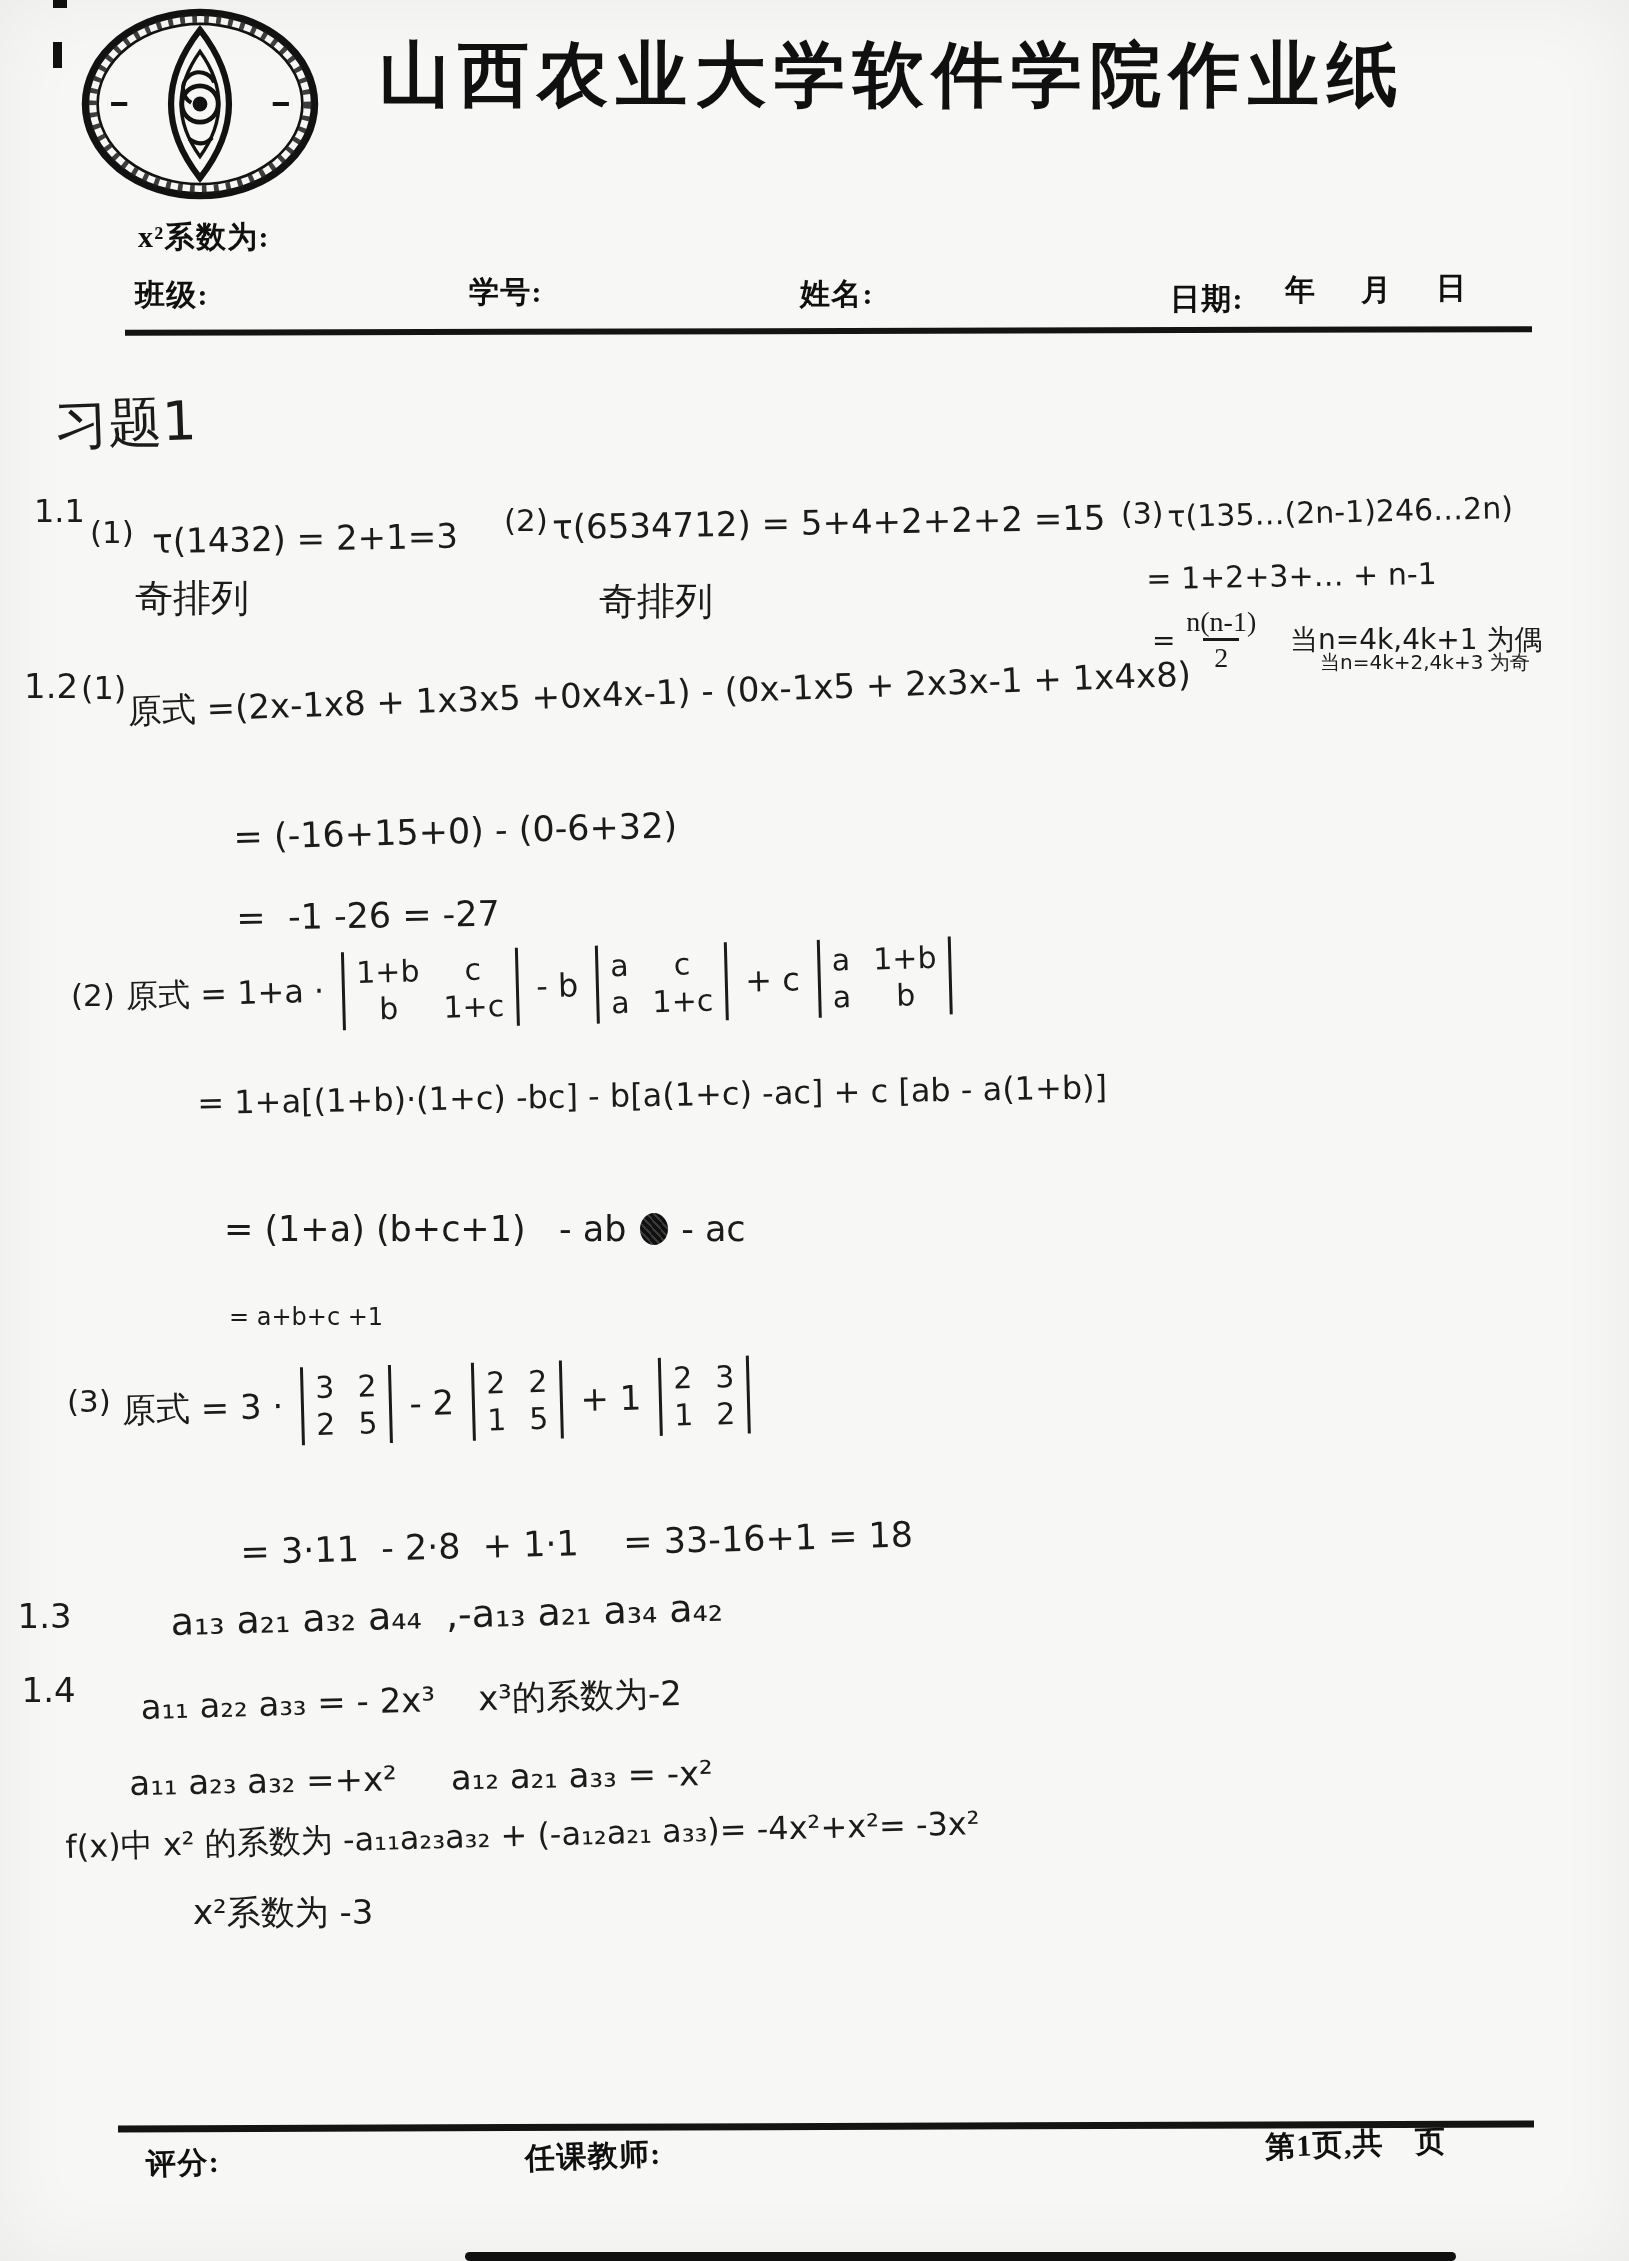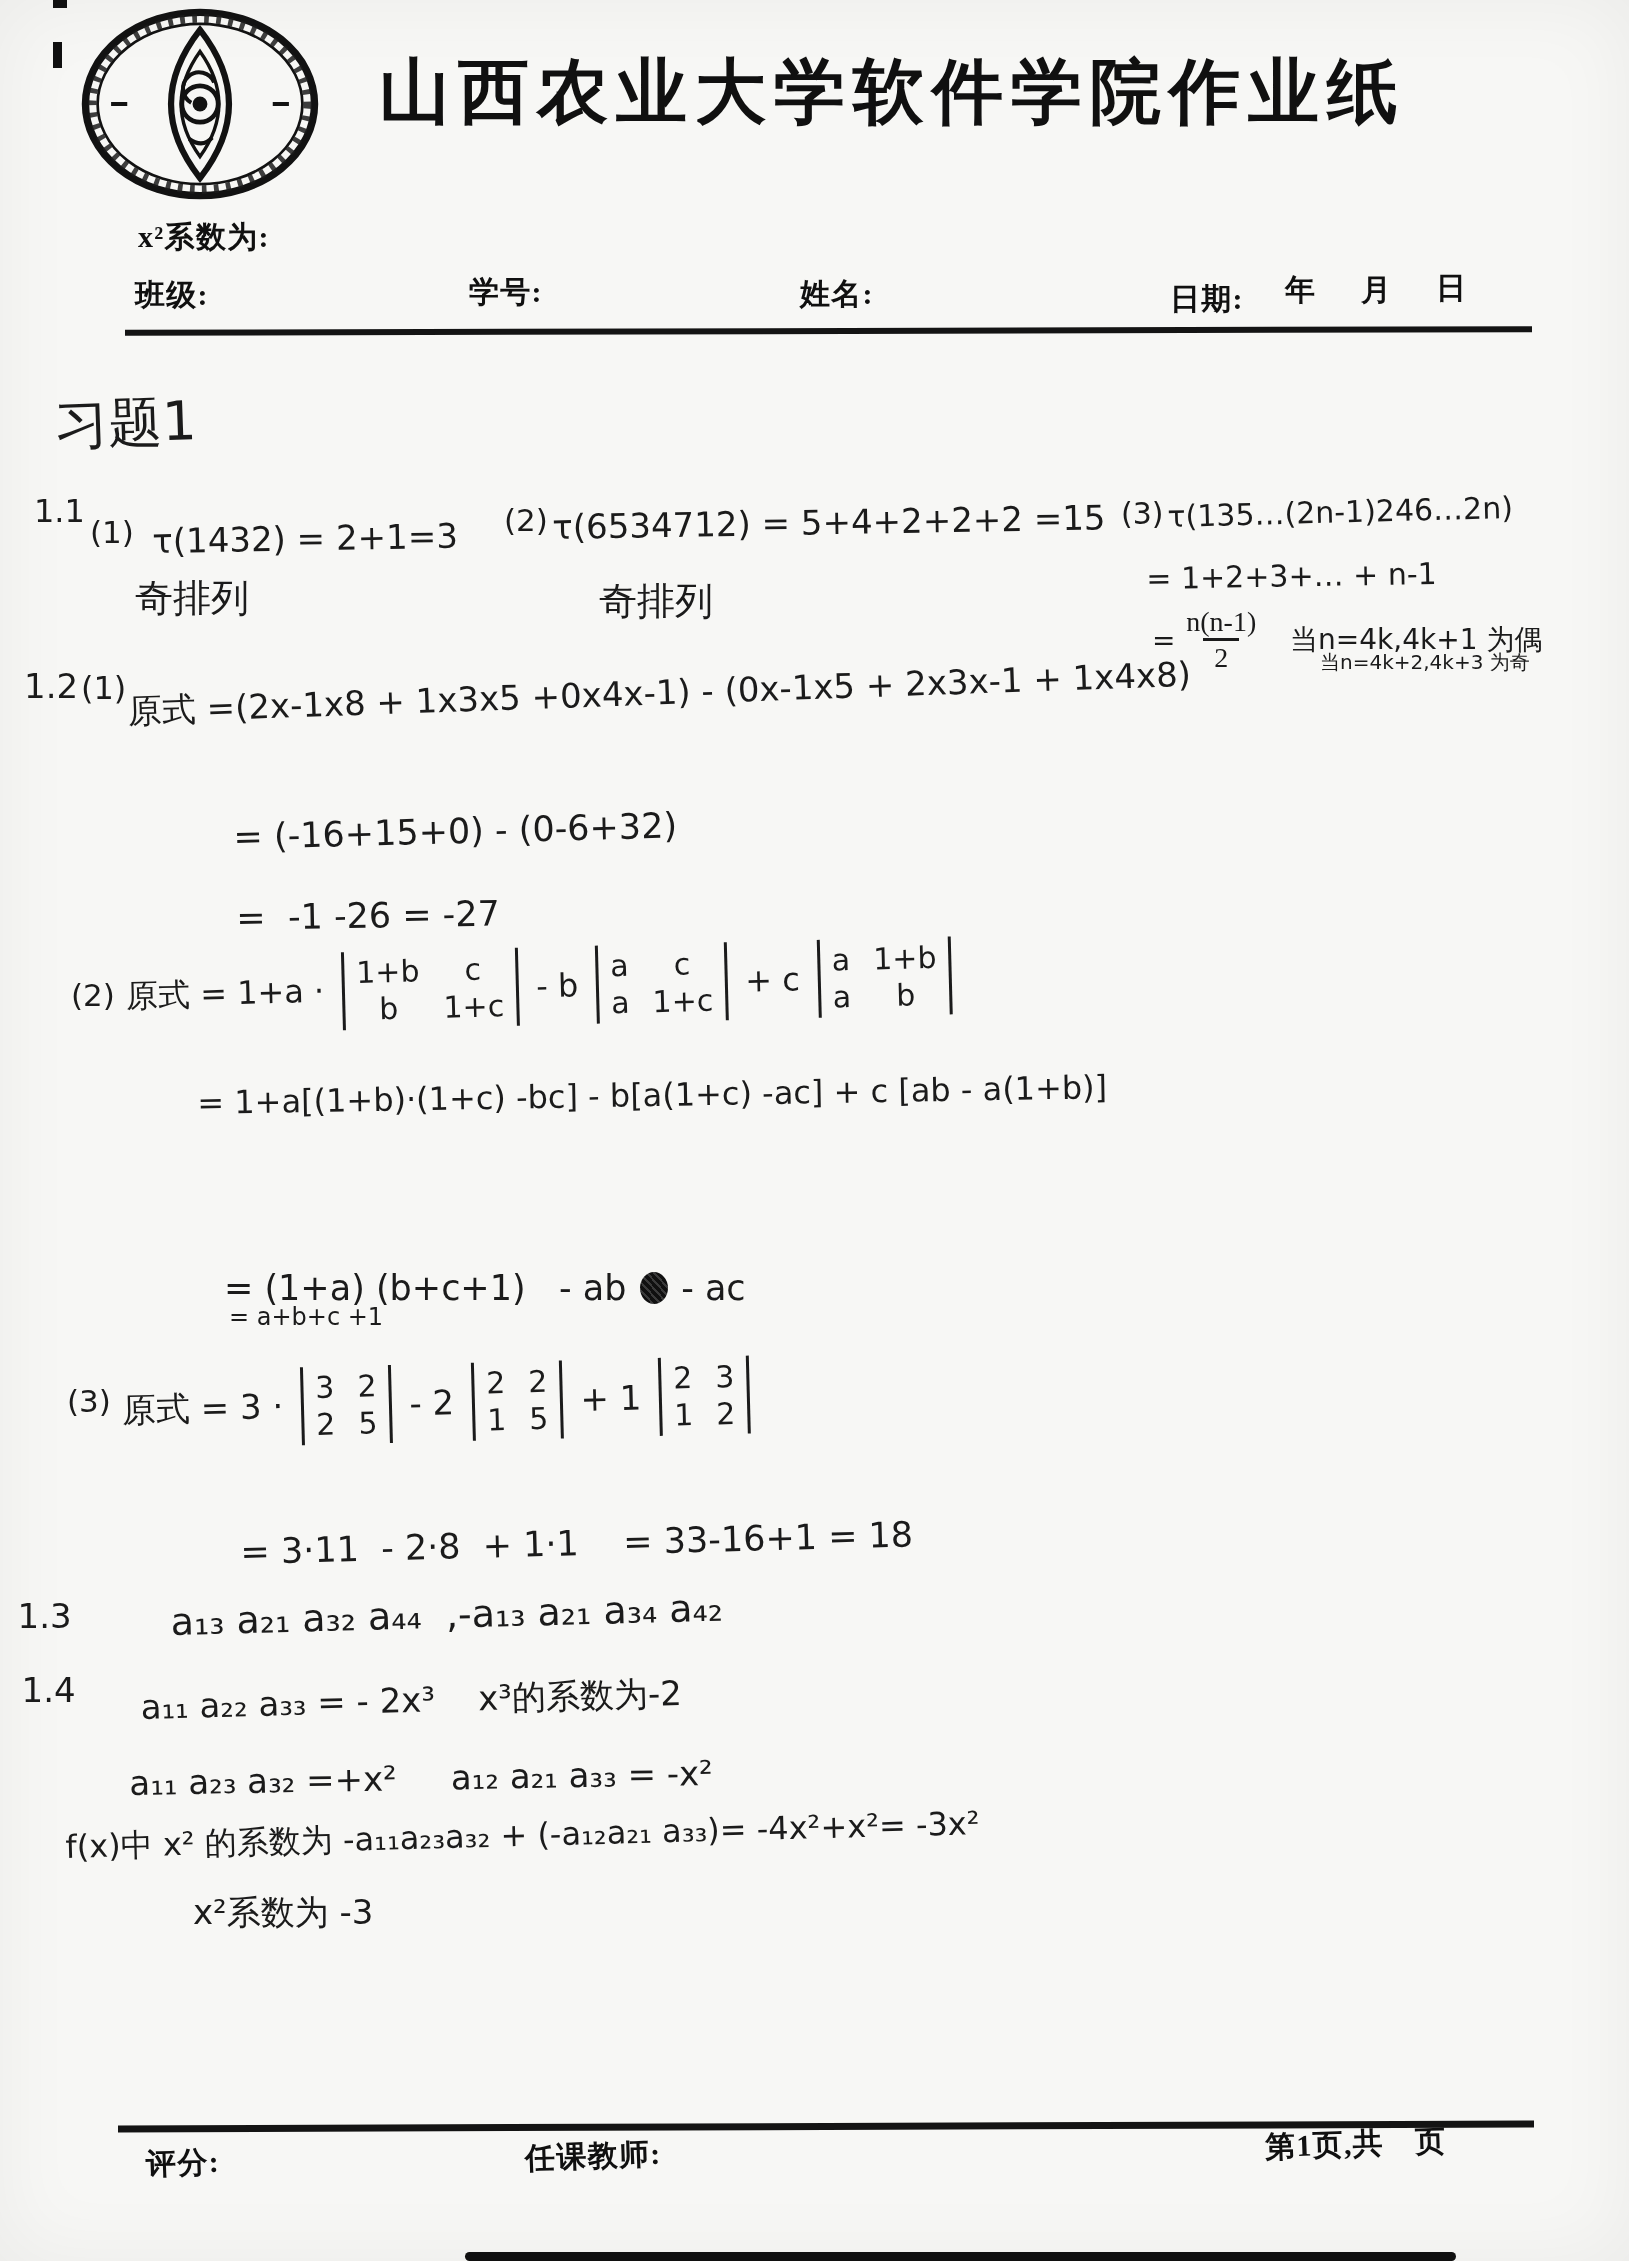--- a/index.html
+++ b/index.html
@@ -53,21 +53,21 @@
       <path d="M184 66 Q 128 144 184 222 Q 240 144 184 66 Z" fill="none" stroke="#121212" stroke-width="5"></path>
       <circle cx="184" cy="144" r="27" fill="none" stroke="#121212" stroke-width="7"></circle>
       <circle cx="184" cy="144" r="11" fill="#121212"></circle>
       <path d="M205 112 a 24 24 0 1 0 -34 30" fill="none" stroke="#121212" stroke-width="6"></path>
       <path d="M168 196 q 20 14 34 -2" fill="none" stroke="#121212" stroke-width="6"></path>
       <line x1="52" y1="144" x2="76" y2="144" stroke="#121212" stroke-width="6"></line>
       <line x1="292" y1="144" x2="316" y2="144" stroke="#121212" stroke-width="6"></line>
     </svg>
   </div>
 
-  <div class="abs pt title" style="left:379px;top:45px;">山西农业大学软件学院作业纸</div>
+  <div class="abs pt title" style="left:379px;top:28px;">山西农业大学软件学院作业纸</div>
 
   <div class="abs pt formlabel" style="left:138px;top:217px;">x²系数为:</div>
   <div class="abs pt formlabel" style="left:135px;top:275px;">班级:</div>
   <div class="abs pt formlabel" style="left:469px;top:272px;">学号:</div>
   <div class="abs pt formlabel" style="left:800px;top:274px;">姓名:</div>
   <div class="abs pt formlabel" style="left:1146px;top:279px;margin-left:24px;">日期:</div>
   <div class="abs pt formlabel" style="left:1285px;top:270px;">年</div>
   <div class="abs pt formlabel" style="left:1361px;top:270px;">月</div>
   <div class="abs pt formlabel" style="left:1436px;top:268px;">日</div>
   <div class="rule" style="left:125px;top:328px;width:1407px;height:6px;transform:rotate(-0.15deg);"></div>
@@ -114,21 +114,21 @@
       <span>a</span><span>c</span>
       <span>a</span><span>1+c</span>
     </span></span>
     <span>+ c</span>
     <span class="det"><span class="det-grid">
       <span>a</span><span>1+b</span>
       <span>a</span><span>b</span>
     </span></span>
   </div>
   <div class="abs hw rot1" style="left:197px;top:1084px;font-size:32px;">= 1+a[(1+b)·(1+c) -bc] - b[a(1+c) -ac] + c [ab - a(1+b)]</div>
-  <div class="mathline hw" style="left:224px;top:1268px;font-size:35px;gap:6.7px;">
+  <div class="mathline hw" style="left:224px;top:1209px;font-size:35px;gap:6.7px;">
     <span>= (1+a) (b+c+1)   - ab</span>
     <span class="scribble"></span>
     <span>- ac</span>
   </div>
   <div class="abs hw" style="left:229px;top:1303px;font-size:24px;">= a+b+c +1</div>
 
   <div class="abs hw" style="left:67px;top:1383px;font-size:31px;">(3)</div>
   <div class="mathline hw rot15" style="left:121px;top:1372px;font-size:34px;">
     <span>原式 = 3 ·</span>
     <span class="det"><span class="det-grid">

